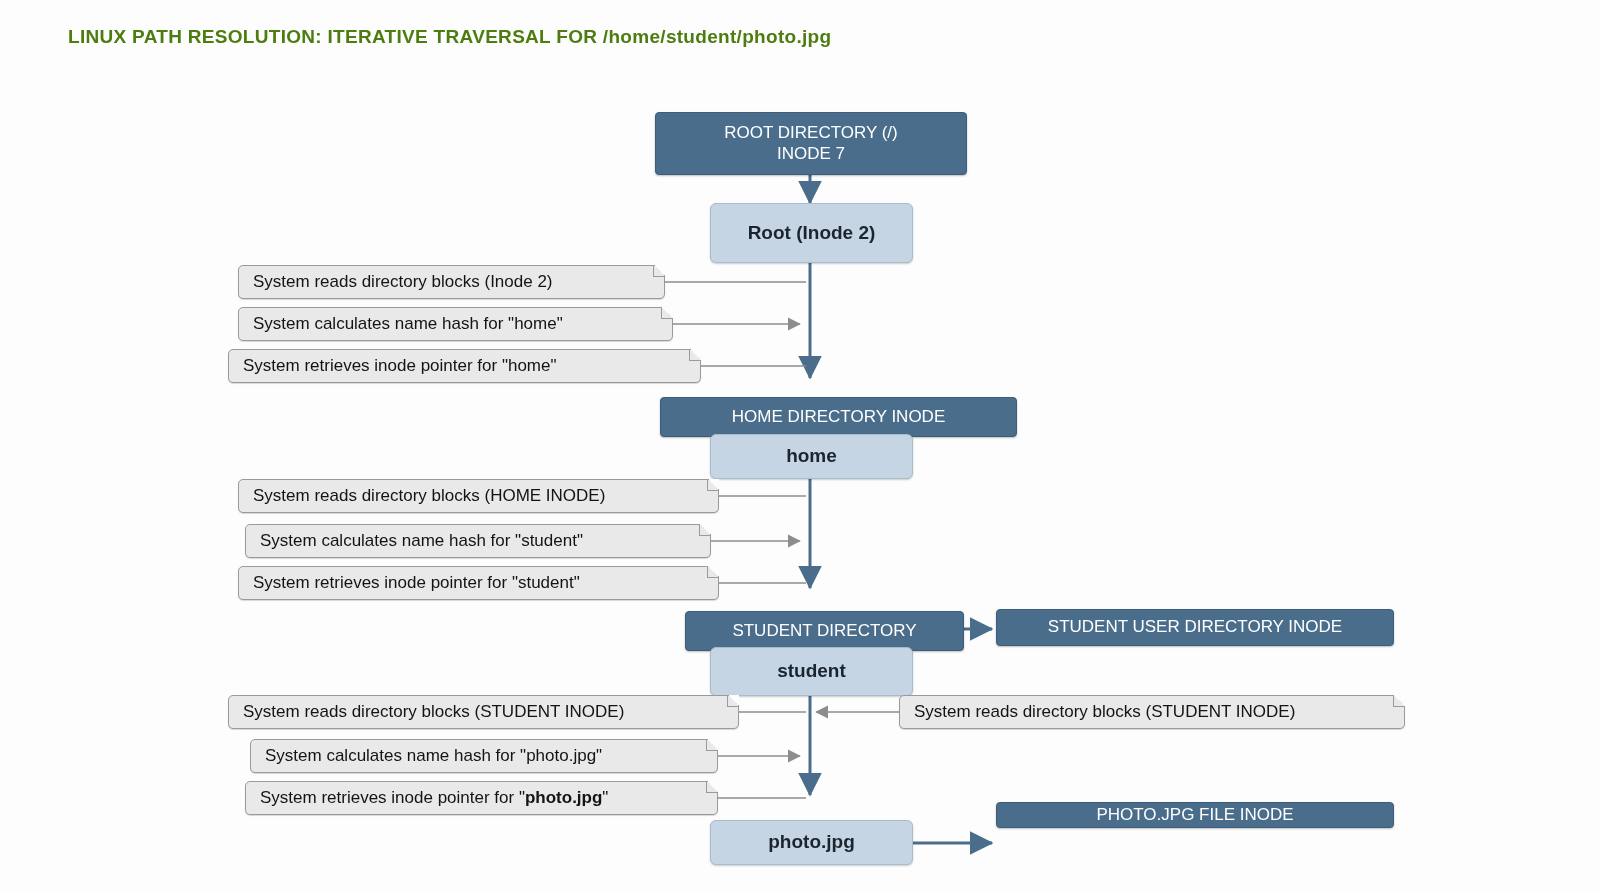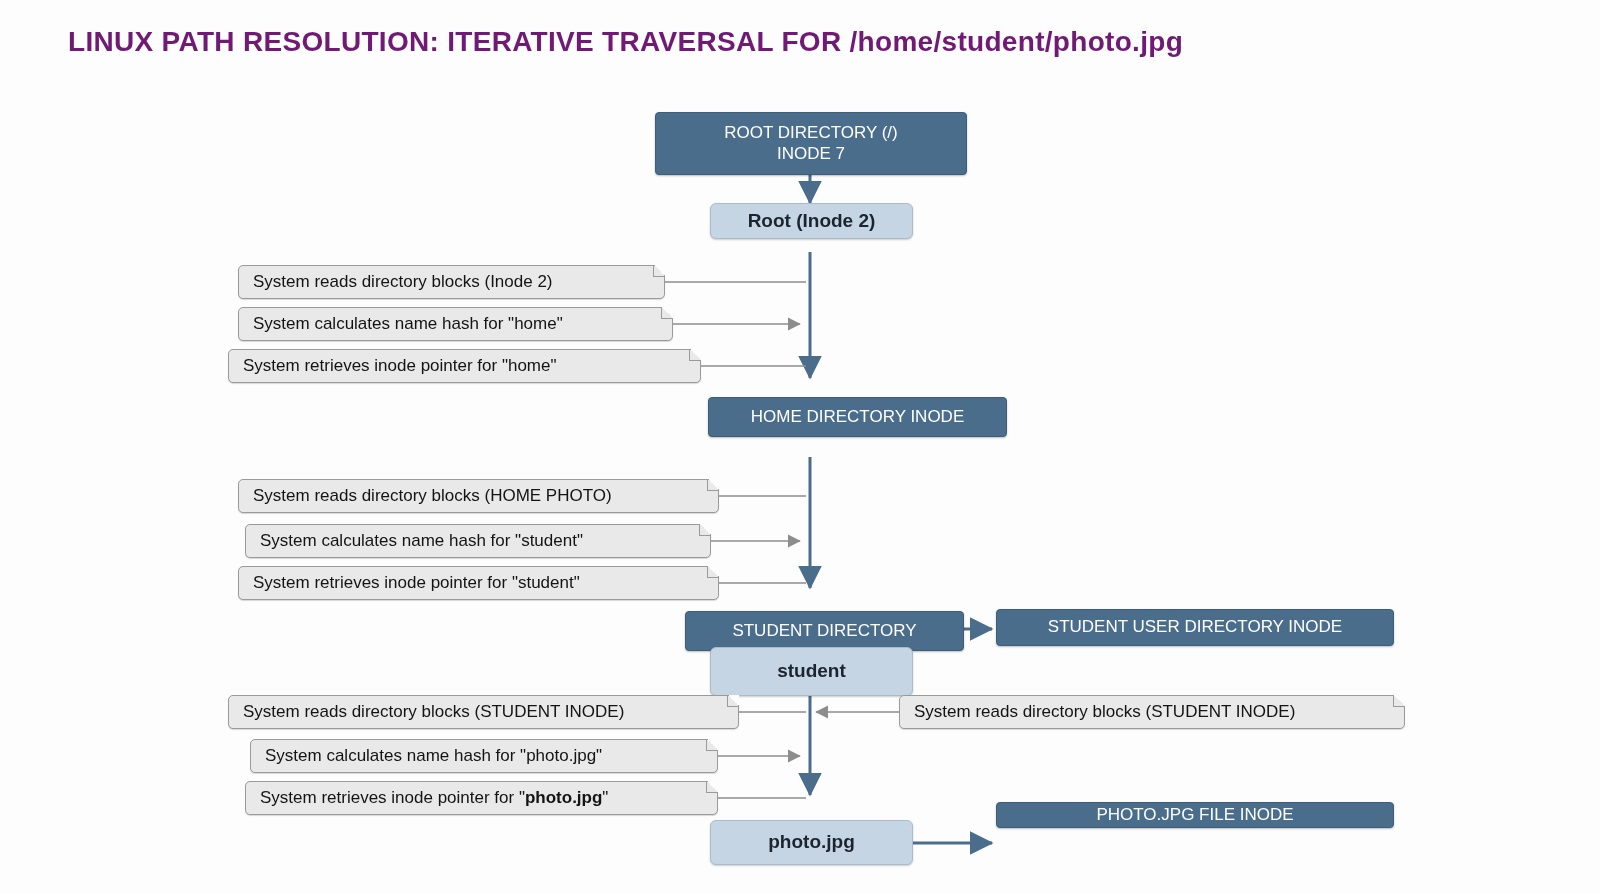--- a/index.html
+++ b/index.html
@@ -16,24 +16,24 @@
     height: 893px;
     background: #fdfdfd;
     overflow: hidden;
   }
 
   
   #title {
     position: absolute;
     left: 68px;
     top: 26px;
-    font-size: 28px;
+    font-size: 19px;
     font-weight: bold;
     letter-spacing: 0.3px;
-    color: #701a75;
+    color: #4d7c0f;
     white-space: nowrap;
   }
 
   
   .node {
     position: absolute;
     box-sizing: border-box;
     display: flex;
     align-items: center;
     justify-content: center;
@@ -139,28 +139,31 @@
     <line x1="718" y1="798" x2="806" y2="798" stroke="#8d8d8d" stroke-width="1.6"></line>
 
     <line x1="900" y1="712" x2="816" y2="712" stroke="#8d8d8d" stroke-width="1.6" marker-end="url(#arrowGray)"></line>
   </svg>
 
   <div class="node dark two-line" style="left:655px; top:112px; width:312px; height:63px;">
     <span>ROOT DIRECTORY (/)</span>
     <span>INODE 7</span>
   </div>
 
-  <div class="node light" style="left:710px; top:203px; width:203px; height:36px;">
+  <div class="node light" style="left:710px; top:203px; width:203px; height:60px;">
     <span>Root (Inode 2)</span>
   </div>
 
-  <div class="node dark" style="left:660px; top:397px; width:299px; height:40px;margin-left:48px;">
+  <div class="node dark" style="left:660px; top:397px; width:357px; height:40px;">
     <span>HOME DIRECTORY INODE</span>
   </div>
 
+  <div class="node light" style="left:710px; top:434px; width:203px; height:45px;">
+    <span>home</span>
+  </div>
 
   <div class="node dark" style="left:685px; top:611px; width:279px; height:40px;">
     <span>STUDENT DIRECTORY</span>
   </div>
 
   <div class="node light" style="left:710px; top:647px; width:203px; height:49px;">
     <span>student</span>
   </div>
 
   <div class="node dark" style="left:996px; top:609px; width:398px; height:37px;">
@@ -179,21 +182,21 @@
     <span>System reads directory blocks (Inode 2)</span>
   </div>
   <div class="note" style="left:238px; top:307px; width:435px; height:34px;">
     <span>System calculates name hash for "home"</span>
   </div>
   <div class="note" style="left:228px; top:349px; width:473px; height:34px;">
     <span>System retrieves inode pointer for "home"</span>
   </div>
 
   <div class="note" style="left:238px; top:479px; width:481px; height:34px;">
-    <span>System reads directory blocks (HOME PHOTO)</span>
+    <span>System reads directory blocks (HOME INODE)</span>
   </div>
   <div class="note" style="left:245px; top:524px; width:466px; height:34px;">
     <span>System calculates name hash for "student"</span>
   </div>
   <div class="note" style="left:238px; top:566px; width:481px; height:34px;">
     <span>System retrieves inode pointer for "student"</span>
   </div>
 
   <div class="note" style="left:228px; top:695px; width:511px; height:34px;">
     <span>System reads directory blocks (STUDENT INODE)</span>

